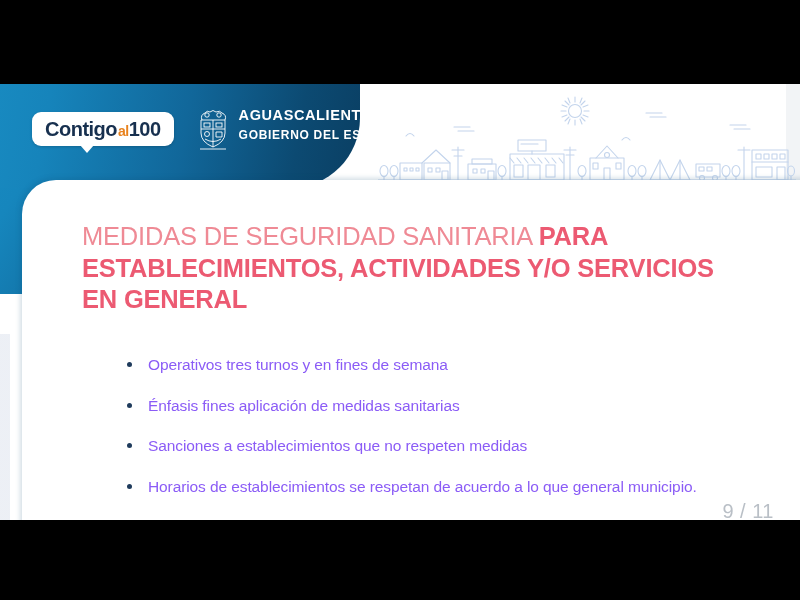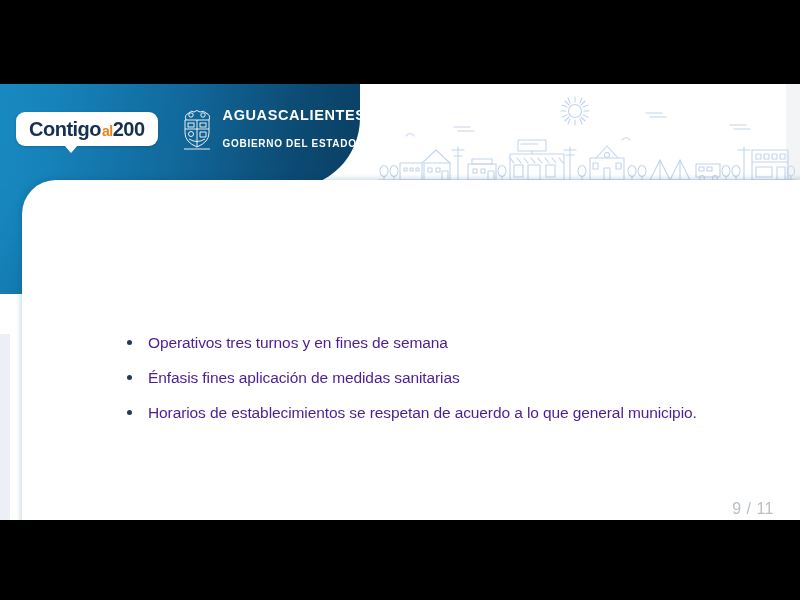--- a/index.html
+++ b/index.html
@@ -111,21 +111,21 @@
     height: 360px;
     background: #ffffff;
     border-radius: 34px 0 0 0;
     box-shadow: -2px -2px 5px rgba(10,70,110,.18);
     z-index: 7;
   }
 
   
   #logo-row {
     position: absolute;
-    left: 16px;
+    left: 32px;
     top: 24px;
     display: flex;
     align-items: center;
     gap: 22px;
     z-index: 12;
   }
   #contigo-logo {
     position: relative;
     background: #ffffff;
     border-radius: 9px;
@@ -175,25 +175,25 @@
     flex: 0 0 auto;
   }
   #gov-text { line-height: 1.05; }
   #gov-name {
     font-size: 14.5px;
     font-weight: bold;
     color: #ffffff;
     letter-spacing: .6px;
   }
   #gov-sub {
-    font-size: 10px;
+    font-size: 12px;
     font-weight: bold;
     color: #ffffff;
     letter-spacing: .7px;
-    margin-top: 16px;
+    margin-top: 6px;
   }
 
   
   #skyline {
     position: absolute;
     left: 378px;
     top: 8px;
     width: 418px;
     height: 100px;
     z-index: 4;
@@ -239,44 +239,45 @@
     width: 640px;
     z-index: 12;
     list-style: none;
     margin: 0;
     padding: 0;
   }
   #bullet-list li {
     position: relative;
     padding-left: 24px;
     margin-bottom: 16.5px;
-    color: #4c1d95;
+    color: #8b5cf6;
     font-size: 15.5px;
     line-height: 1.2;
     letter-spacing: -0.1px;
+    margin-top: 22px;
   }
   #bullet-list li:before {
     content: "";
     position: absolute;
     left: 3px;
     top: 6px;
     width: 5px;
     height: 5px;
     border-radius: 50%;
     background: #1f3b5c;
   }
 
   
   #page-number {
     position: absolute;
     right: 26px;
     top: 416px;
     z-index: 12;
     color: #b9bfc6;
-    font-size: 16px;
+    font-size: 20px;
     letter-spacing: .5px;
   }
 </style>
 </head>
 <body>
 
 <div id="screen">
 
   <div id="slide">
 
@@ -441,21 +442,21 @@
         <ellipse cx="413" cy="79" rx="3.5" ry="5"></ellipse>
           <line x1="413" y1="84" x2="413" y2="88"></line>
       </g>
     </svg>
 
     <div id="logo-row">
 
       <div id="contigo-logo">
         <span class="logo-contigo-word">Contigo</span>
         <span class="logo-al-word">al</span>
-        <span class="logo-100-word">200</span>
+        <span class="logo-100-word">100</span>
       </div>
 
       <div id="gov-logo">
         <svg id="coat-of-arms" viewBox="0 0 34 42" fill="none" stroke="#ffffff" stroke-width="0.9">
           <path d="M6 12 q-2 -5 3 -7 q2 -3 5 -1 q3 -3 6 0 q4 -2 6 1 q5 2 3 7"></path>
           <circle cx="11" cy="7" r="2.2"></circle>
           <circle cx="23" cy="7" r="2.2"></circle>
           <path d="M5 12 h24 v13 q0 9 -12 14 q-12 -5 -12 -14 Z"></path>
           <line x1="17" y1="12" x2="17" y2="39"></line>
           <line x1="5" y1="21" x2="29" y2="21"></line>
@@ -467,25 +468,29 @@
           <line x1="4" y1="41" x2="30" y2="41"></line>
         </svg>
         <div id="gov-text">
           <div id="gov-name">AGUASCALIENTES</div>
           <div id="gov-sub">GOBIERNO DEL ESTADO</div>
         </div>
       </div>
 
     </div>
 
+    <div id="headline">
+      <span class="headline-light">MEDIDAS DE SEGURIDAD SANITARIA </span><span class="headline-bold">PARA ESTABLECIMIENTOS, ACTIVIDADES Y/O SERVICIOS EN GENERAL</span>
+    </div>
 
 
     <ul id="bullet-list">
       <li>Operativos tres turnos y en fines de semana</li>
       <li>Énfasis fines aplicación de medidas sanitarias</li>
+      <li>Sanciones a establecimientos que no respeten medidas</li>
       <li>Horarios de establecimientos se respetan de acuerdo a lo que general municipio.</li>
     </ul>
 
     <div id="page-number">9 / 11</div>
 
   </div>
 
   <div class="letterbox" id="letterbox-top"></div>
   <div class="letterbox" id="letterbox-bottom"></div>
 

